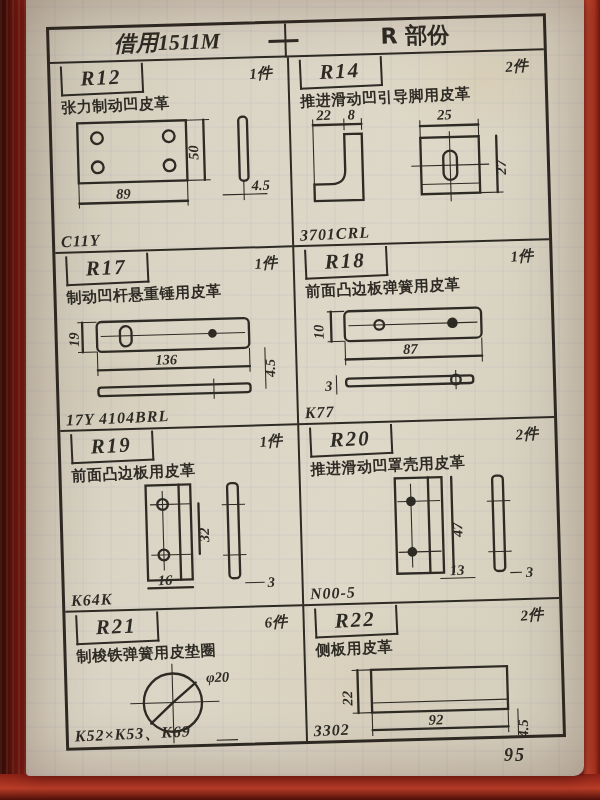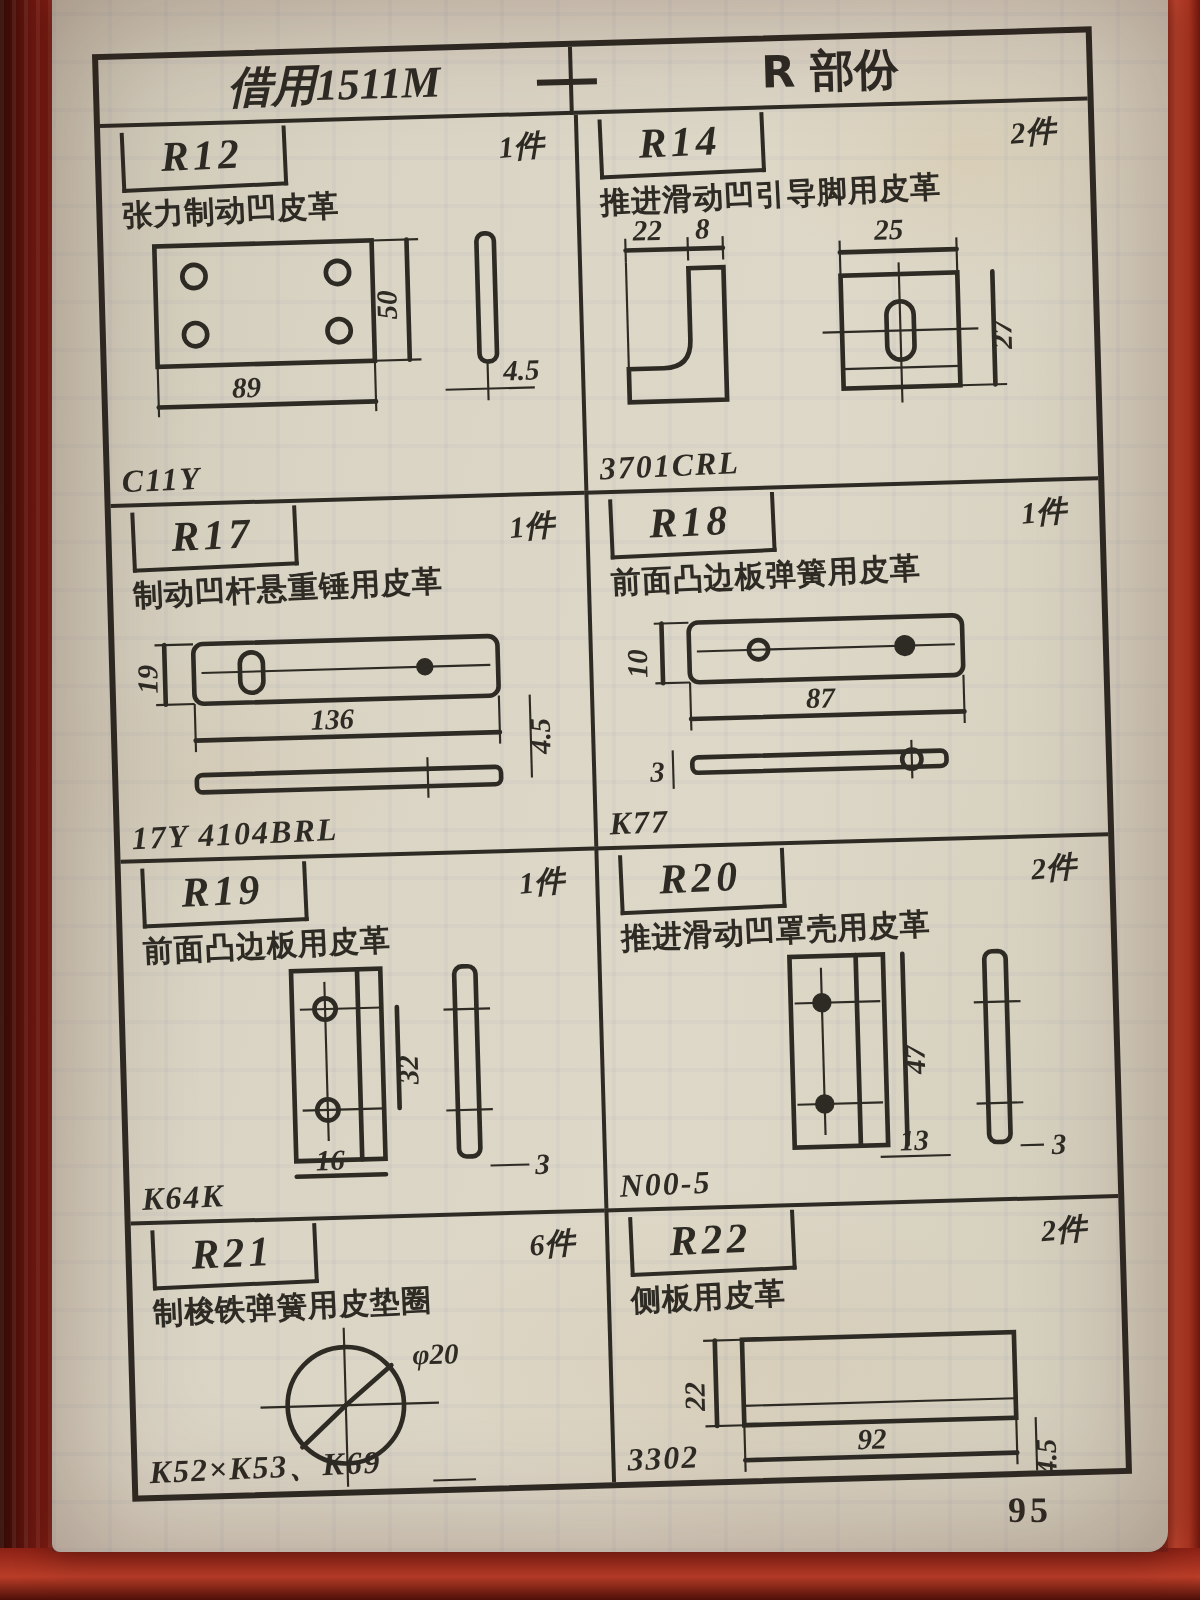--- a/index.html
+++ b/index.html
@@ -107,21 +107,21 @@
   .drawing{display:block;margin:0 auto;color:var(--ink);}
   .drawing .ln{stroke:currentColor;stroke-width:2.4;fill:none;stroke-linecap:round;}
   .drawing .thin{stroke:currentColor;stroke-width:1.1;fill:none;}
   .drawing .fillhole{fill:currentColor;stroke:none;}
   .drawing text{
     fill:currentColor;font-family:"Liberation Serif",serif;
     font-style:italic;font-weight:bold;font-size:15px;
   }
   .page-number{
     position:absolute;right:58px;bottom:10px;
-    font-size:18px;font-weight:bold;letter-spacing:2px;
+    font-size:18px;font-weight:bold;font-style:italic;letter-spacing:2px;
   }
 </style>
 </head>
 <body>
 
 <div class="edge-left"></div>
 <div class="edge-right"></div>
 <div class="edge-bottom"></div>
 
 <div class="page">

